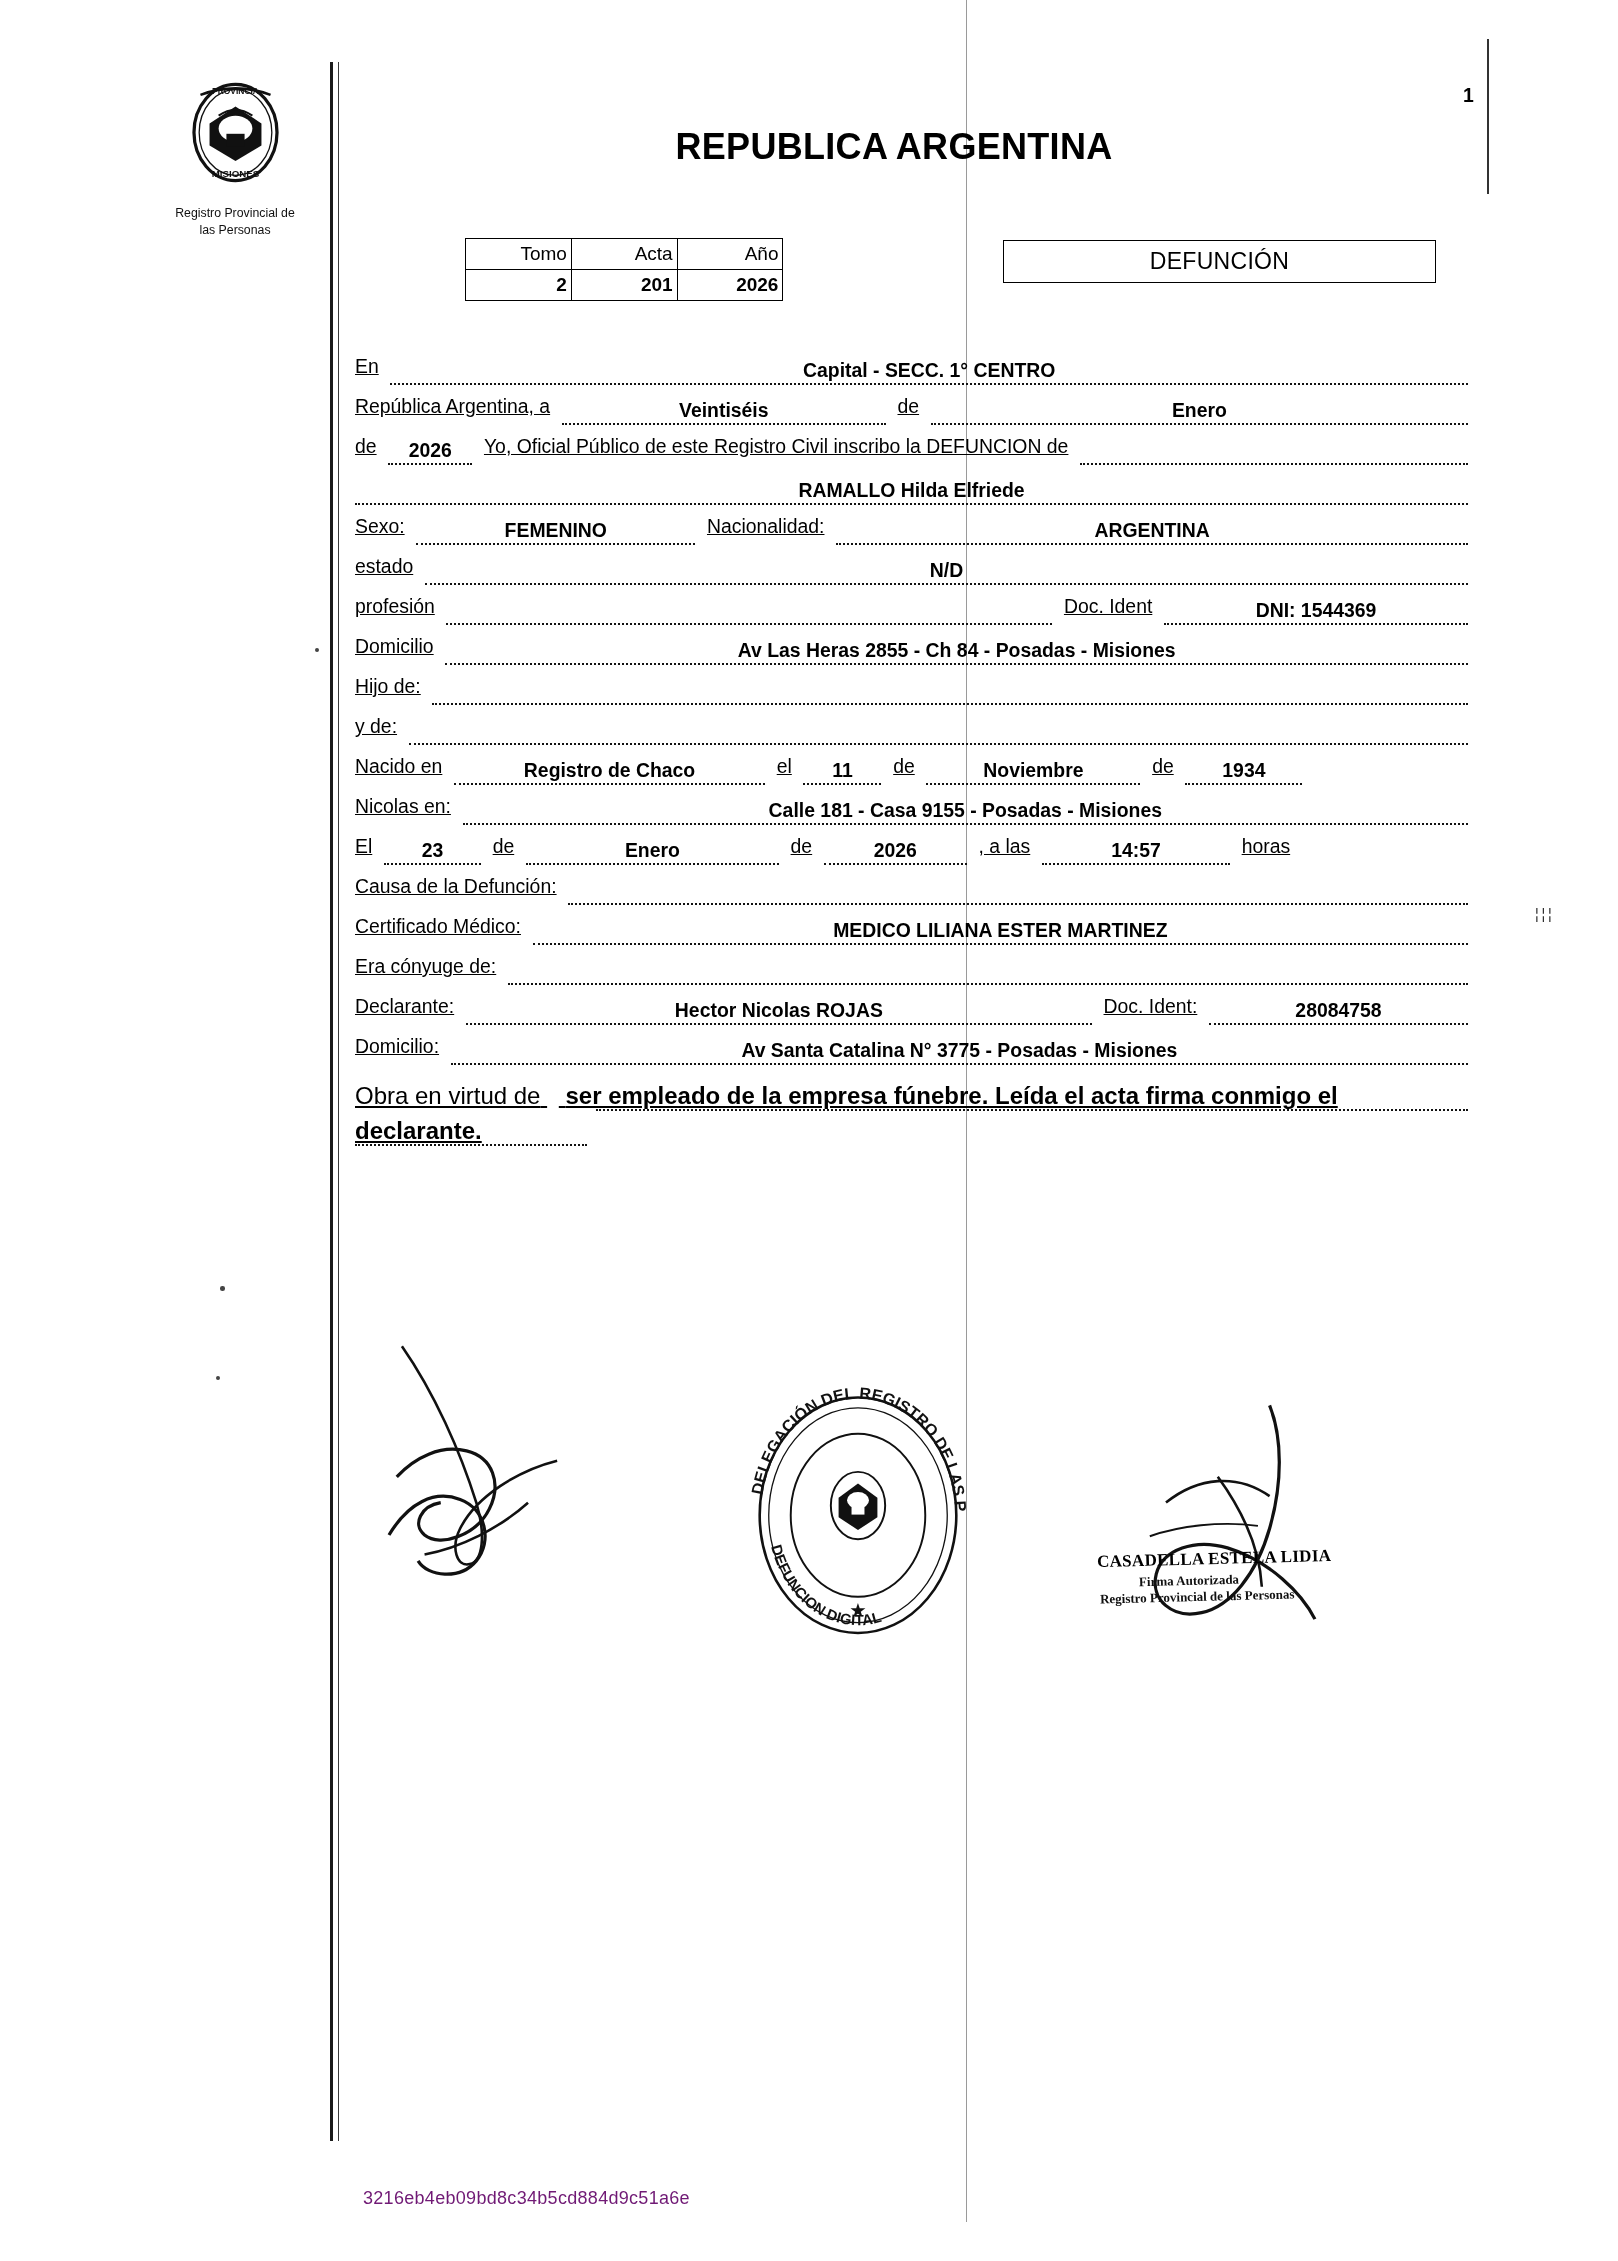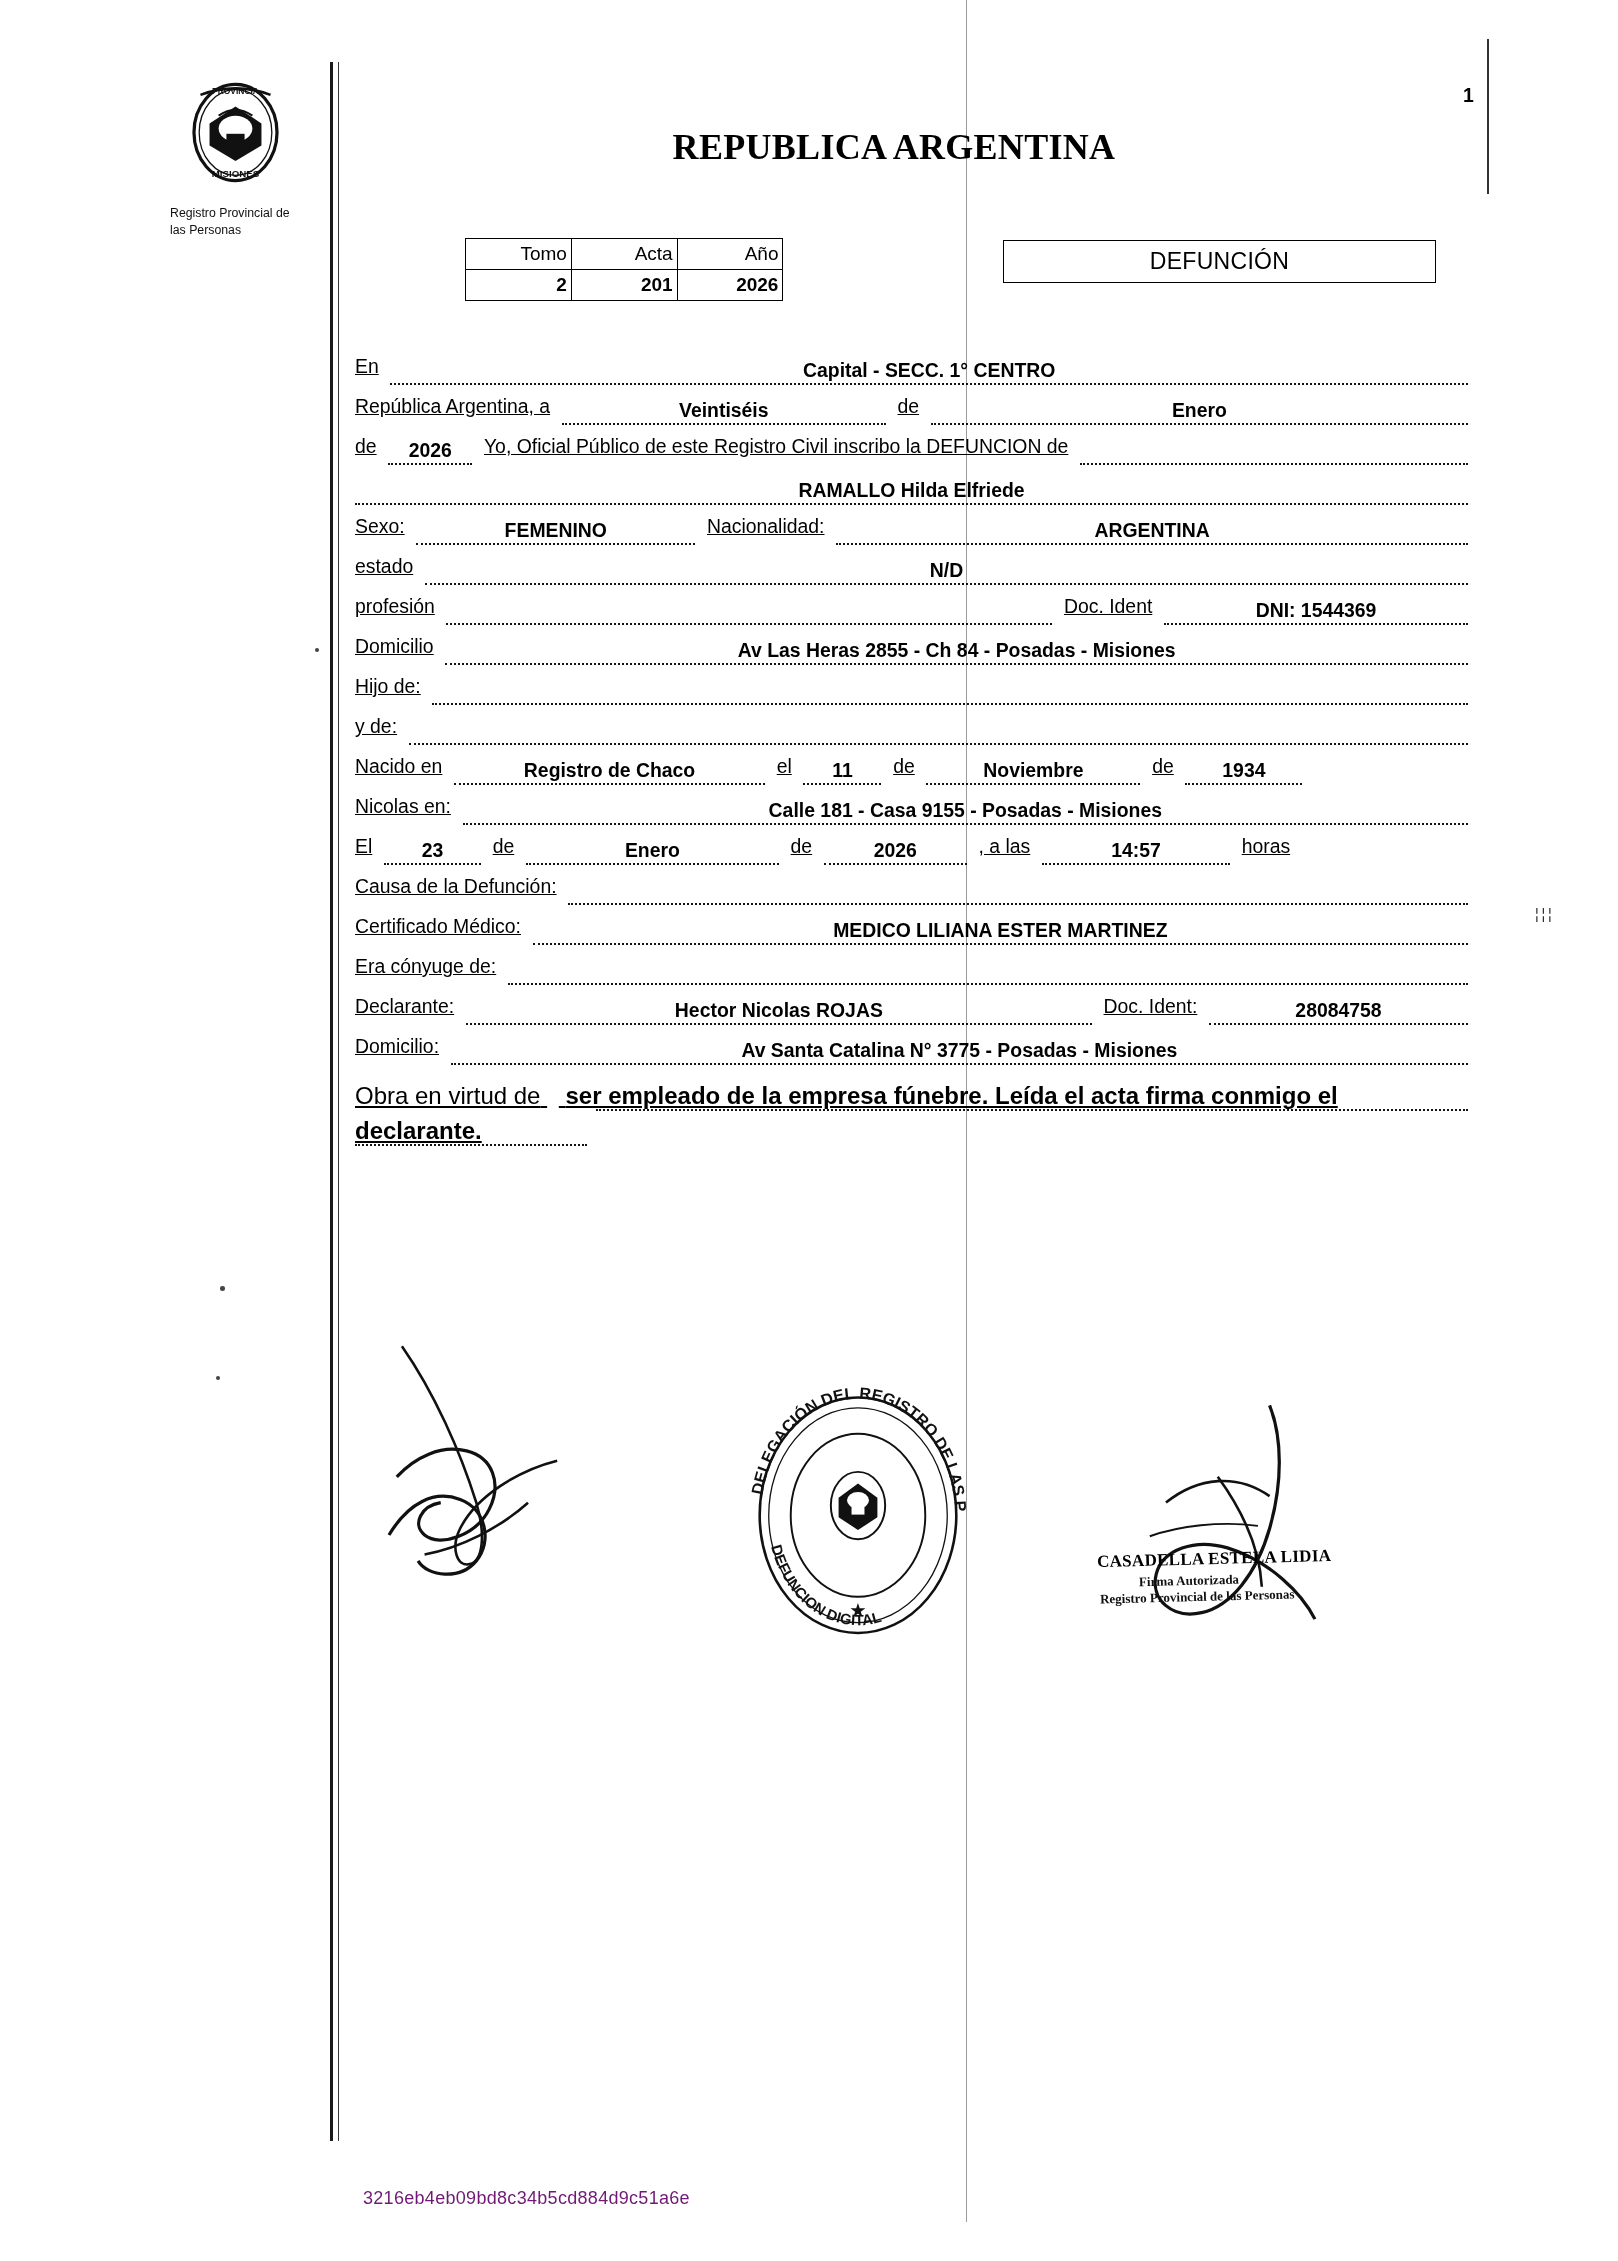--- a/index.html
+++ b/index.html
@@ -54,20 +54,21 @@
     height: 155px;
     background: #333;
   }
 
   
   .crest-wrap {
     position: absolute;
     left: 170px;
     top: 78px;
     width: 130px;
+    text-align: center;
   }
   .crest {
     width: 109px;
     height: 109px;
     margin: 0 auto;
     position: relative;
   }
   .crest svg { display:block; }
   .crest-caption {
     margin-top: 18px;
@@ -89,21 +90,20 @@
   
   .doc-title {
     position: absolute;
     left: 363px;
     top: 126px;
     width: 1062px;
     text-align: center;
     font-size: 36px;
     font-weight: 700;
     letter-spacing: 0.3px;
-    font-family: Liberation Serif, serif;
   }
 
   
   .meta-table {
     position: absolute;
     left: 465px;
     top: 238px;
     border-collapse: collapse;
   }
   .meta-table td {

